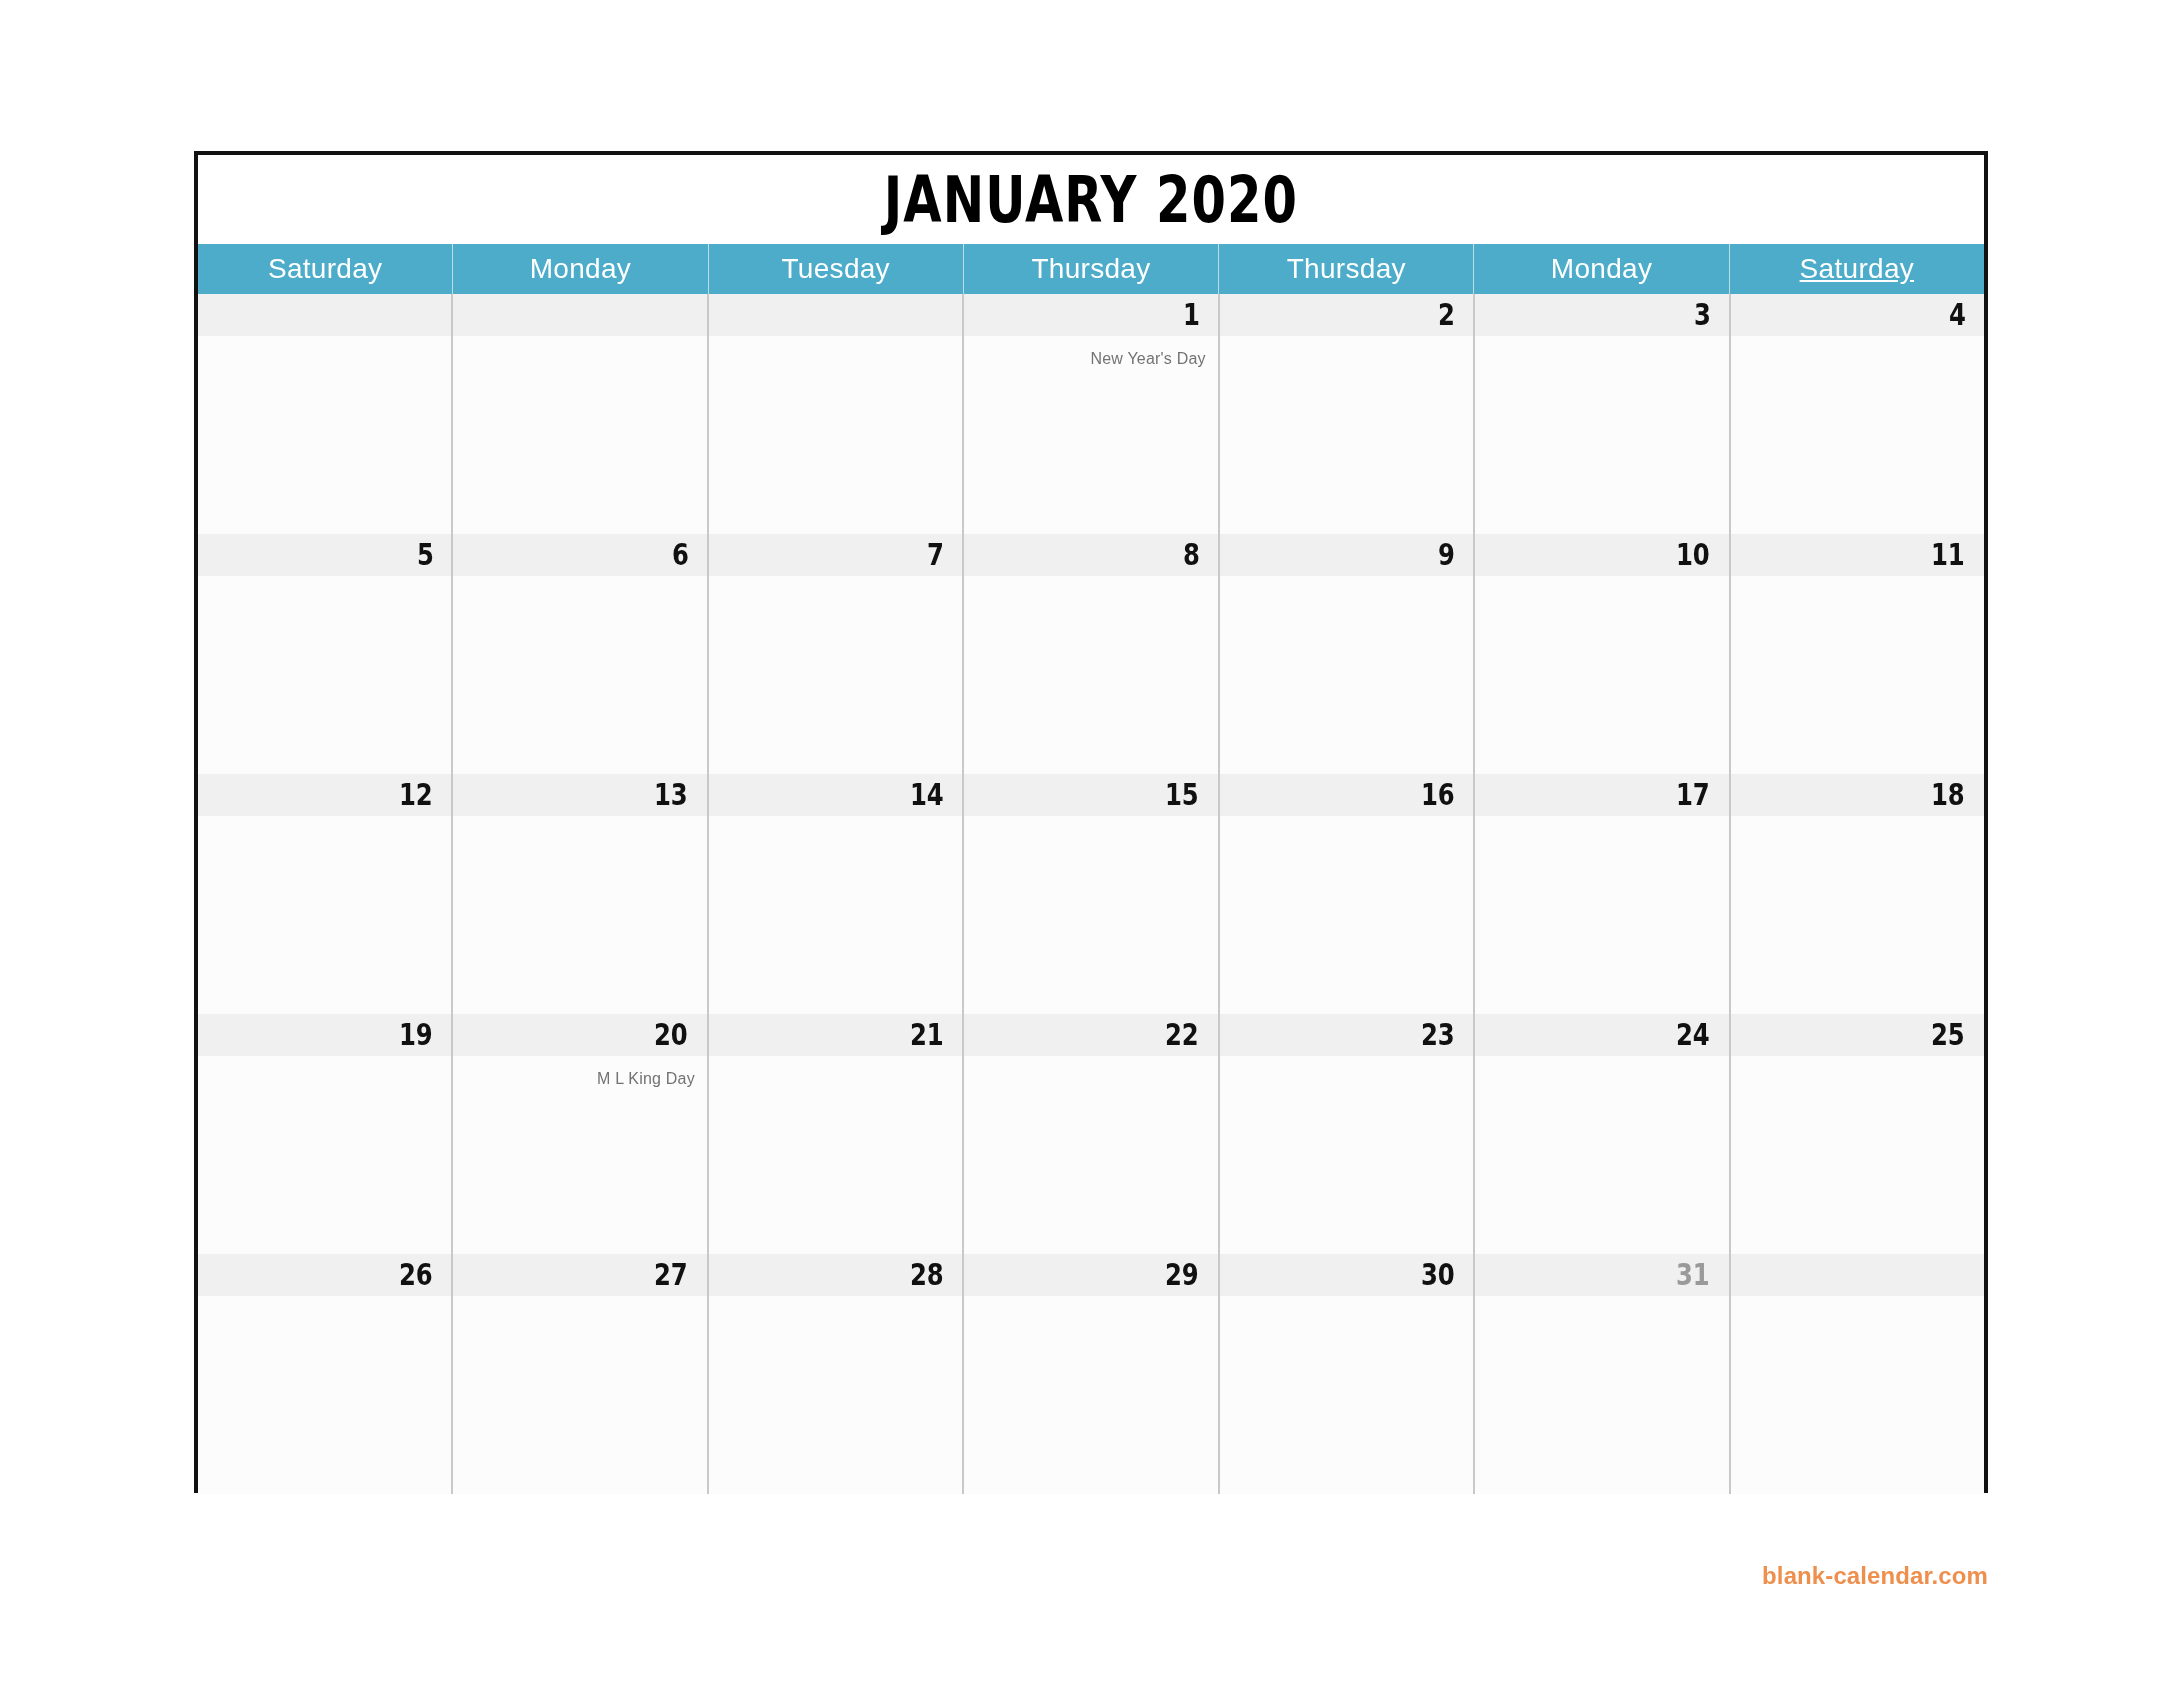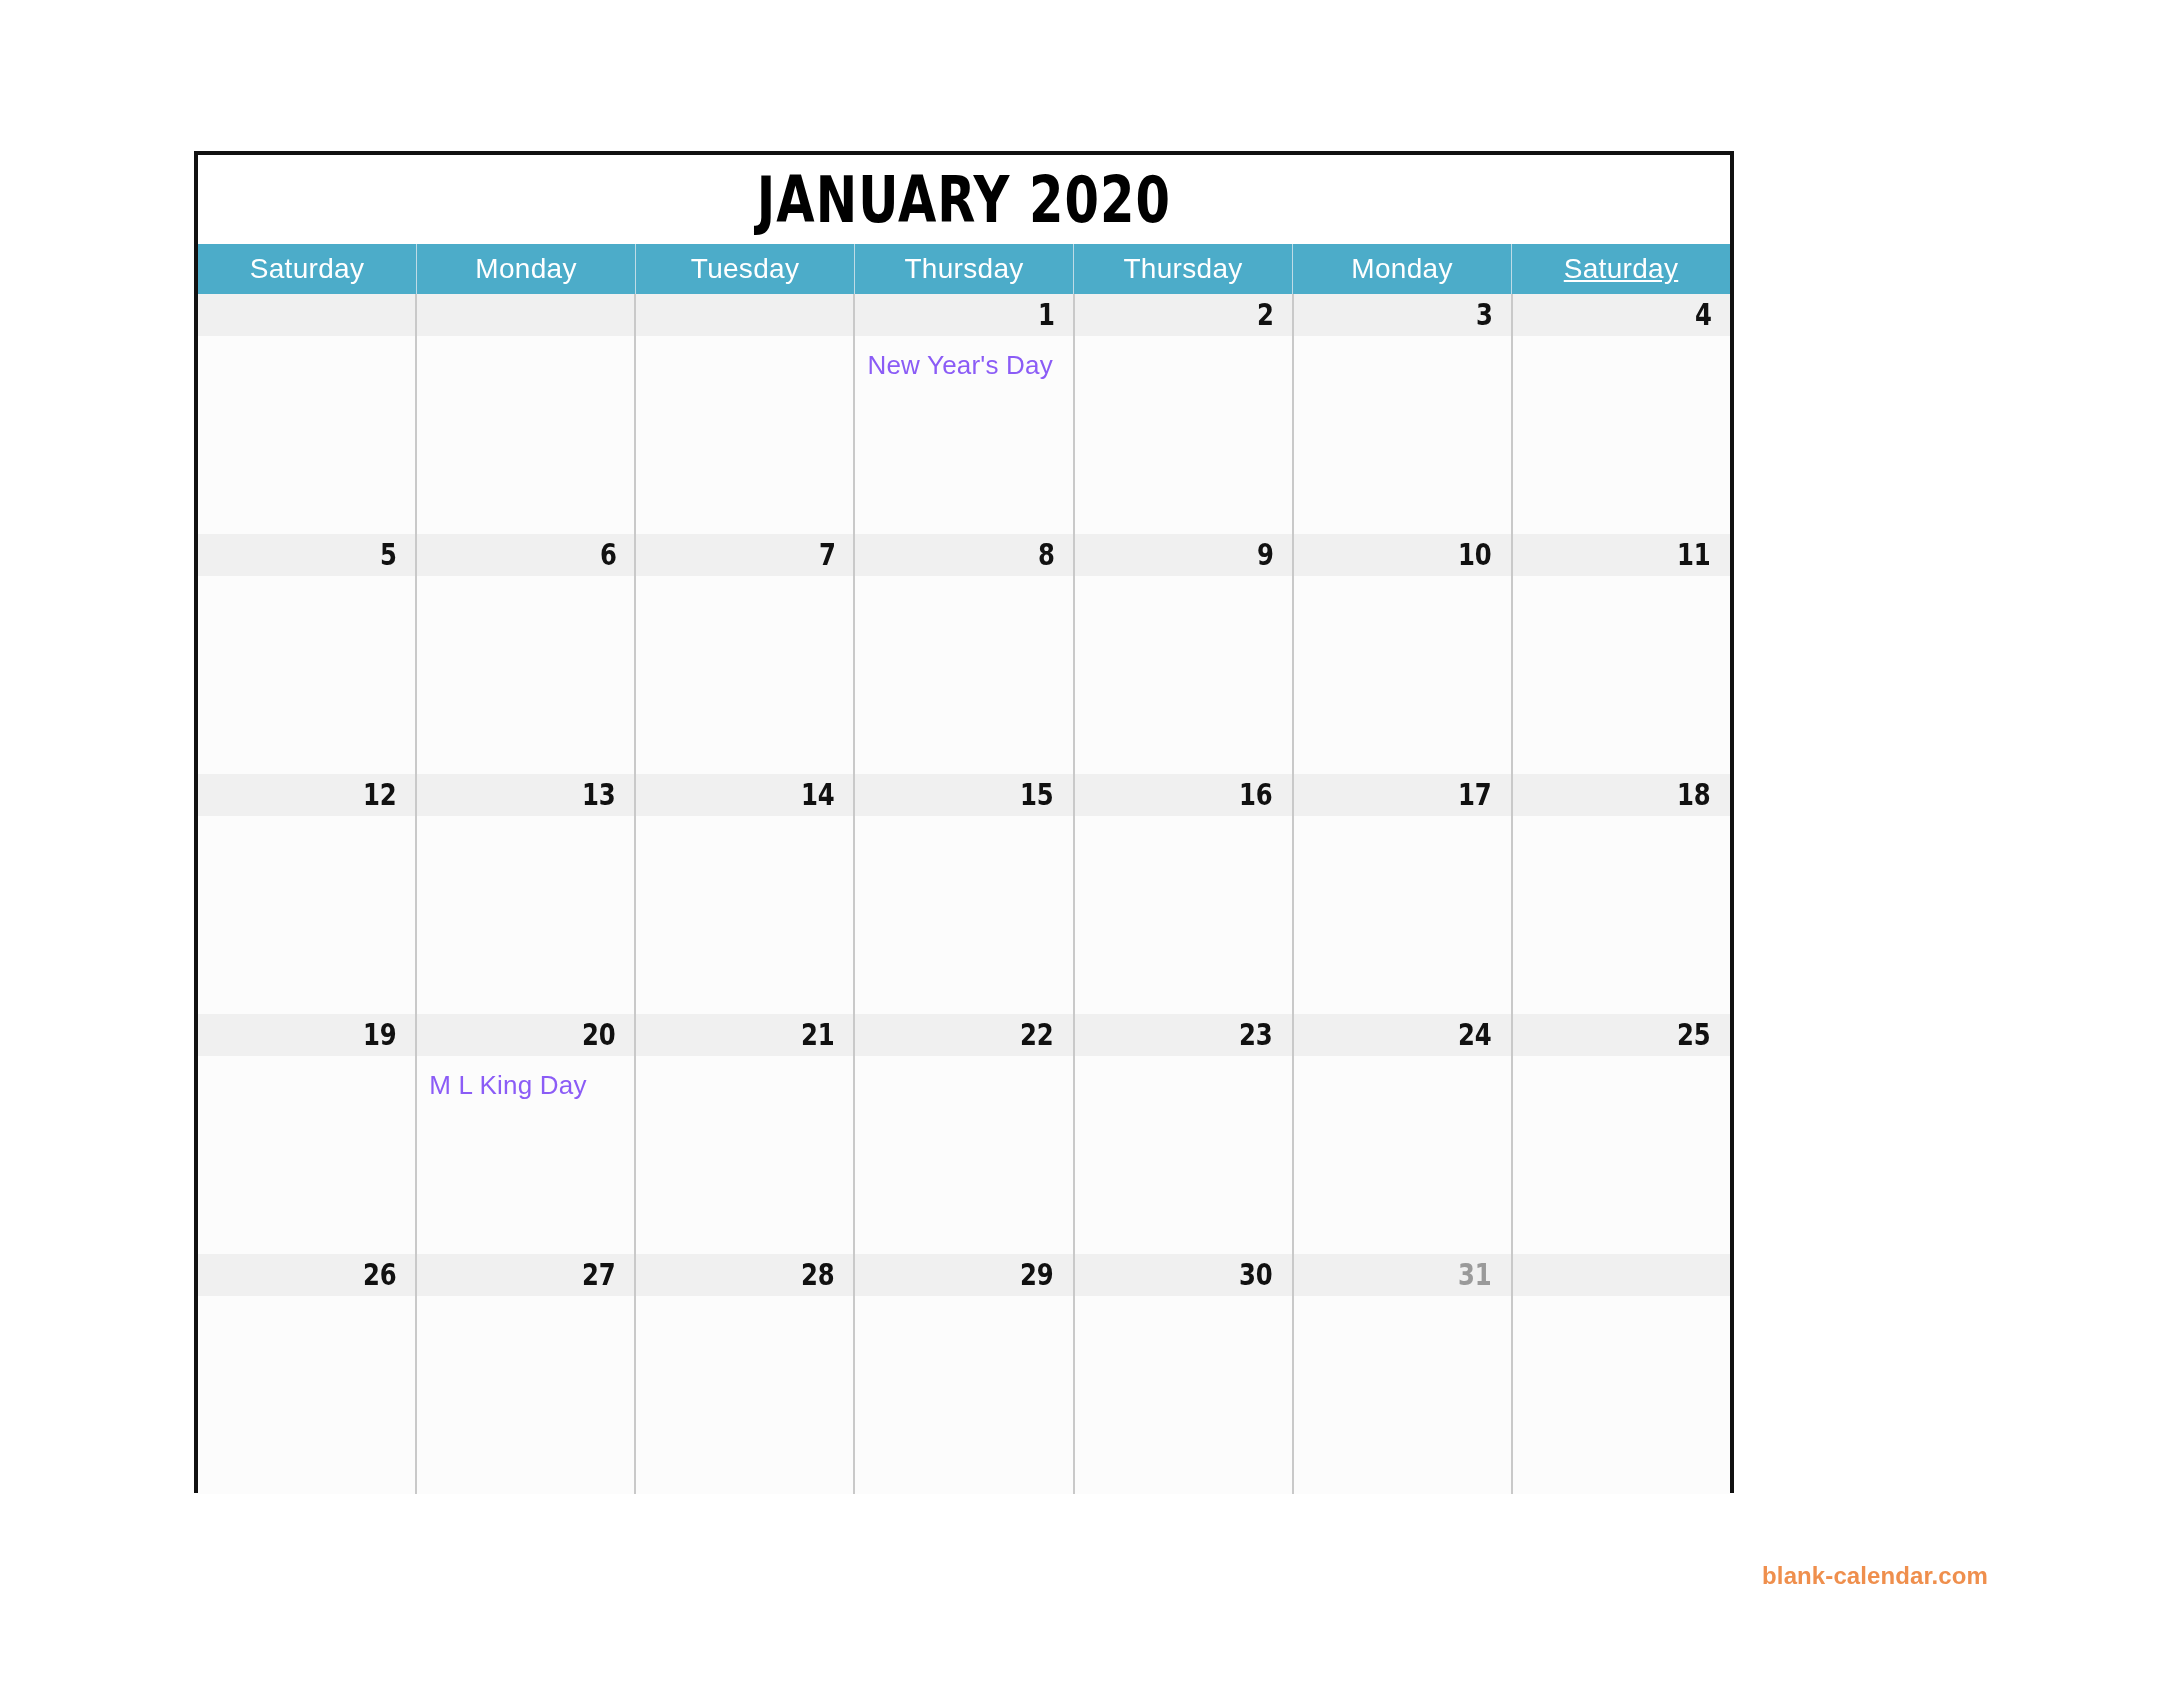--- a/index.html
+++ b/index.html
@@ -21,21 +21,21 @@
     width: 2183px;
     height: 1687px;
     background: #ffffff;
   }
 
   
   #calendar-frame {
     position: absolute;
     left: 194px;
     top: 151px;
-    width: 1540px;
+    width: 1794px;
     height: 1342px;
     border: 4.6px solid #111111;
     box-sizing: border-box;
     background: #ffffff;
   }
 
   
   #title-row {
     height: 89px;
     background: #ffffff;
@@ -113,26 +113,27 @@
   .date-number.muted { color: #9a9a9a; }
   .date-number.empty { visibility: hidden; }
 
   .event-area {
     flex: 1 1 auto;
     padding: 13.2px 12px 0 12px;
     box-sizing: border-box;
     background: #fcfcfc;
   }
   .event-text {
-    font-size: 26px;
+    font-size: 16px;
     font-weight: 300;
-    color: #8b5cf6;
+    color: #737373;
     line-height: 1.25;
     letter-spacing: 0.2px;
     white-space: nowrap;
+    text-align: right;
   }
 
   
   #footer-watermark {
     position: absolute;
     right: 195px;
     top: 1562px;
     font-size: 24px;
     font-weight: 600;
     color: #ef8f4d;

